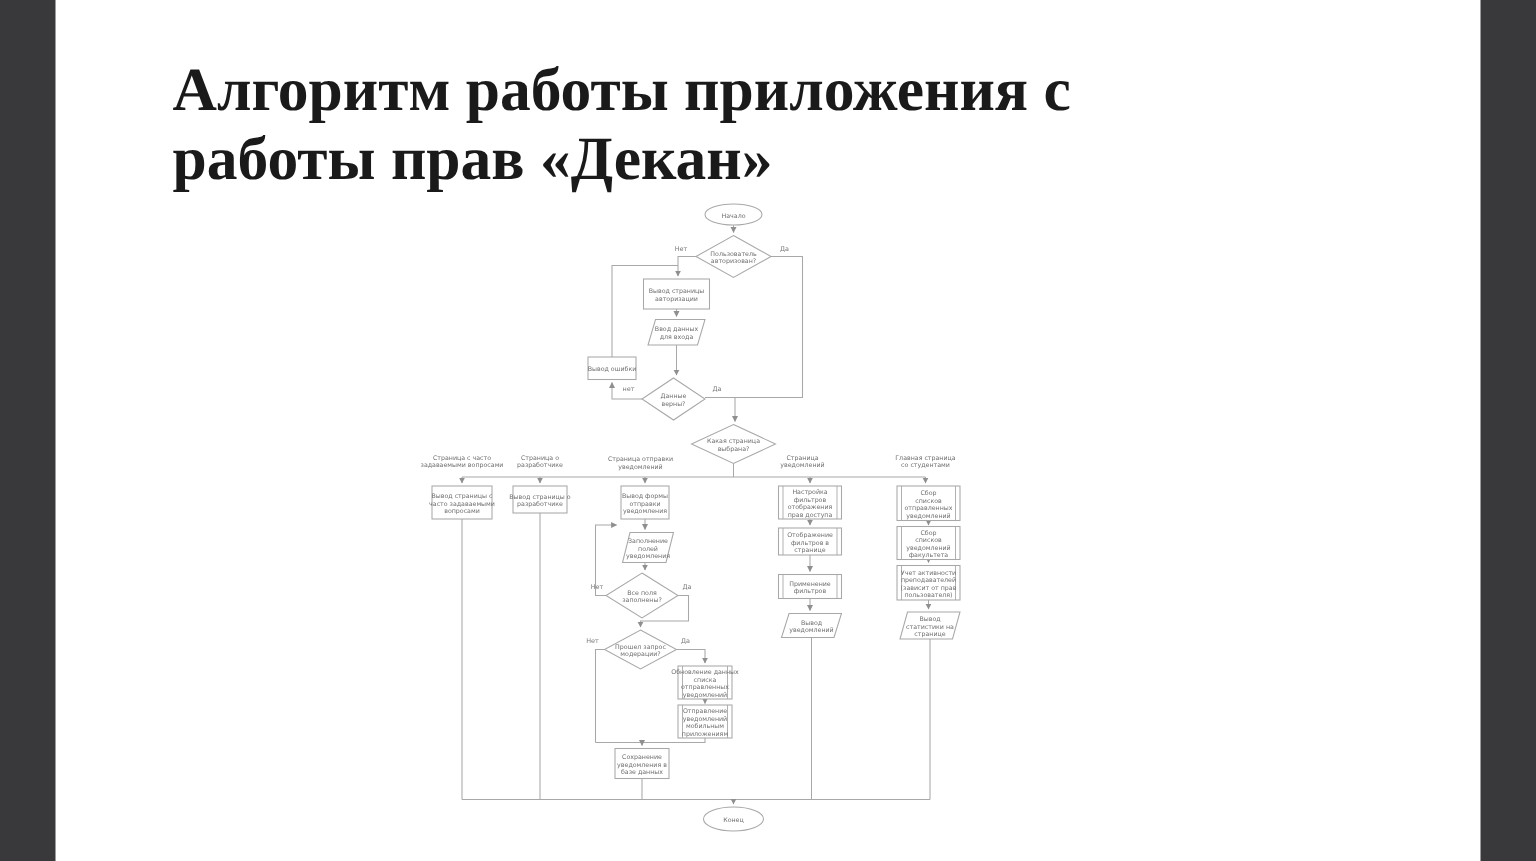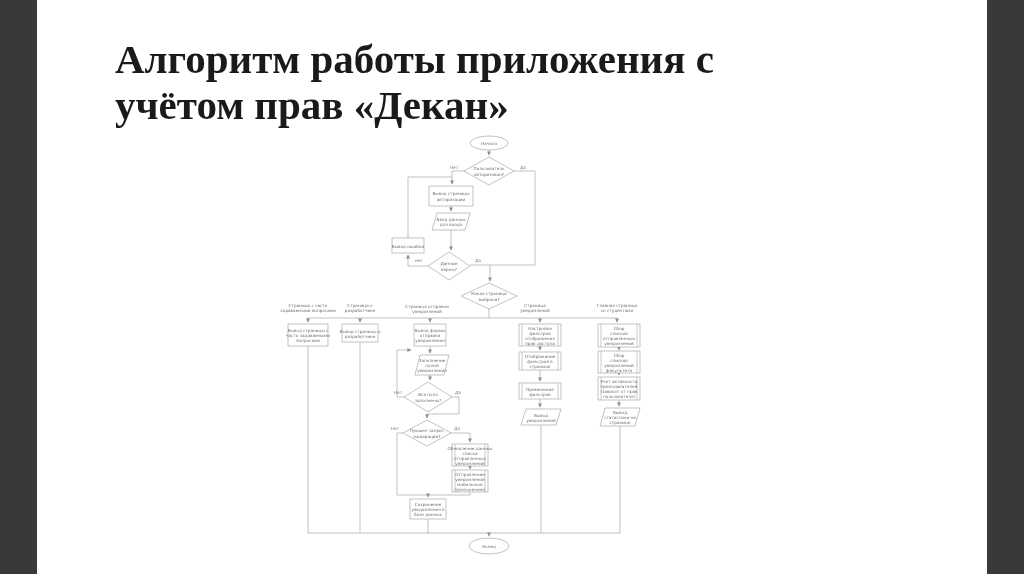--- a/index.html
+++ b/index.html
@@ -25,21 +25,21 @@
     text-anchor:middle;dominant-baseline:central;
   }
   svg.flow text.branch-label{font-size:4.3px;fill:#7a7a7a;}
 </style>
 </head>
 <body>
 
 <div class="slide">
   <div class="title">
     <div>Алгоритм работы приложения с</div>
-    <div>учётом прав «Декан»</div>
+    <div>работы прав «Декан»</div>
   </div>
 </div>
 
 <svg class="flow" viewBox="0 0 1024 574">
   <defs>
     <marker id="arr" markerWidth="5" markerHeight="5" refX="3.6" refY="2" orient="auto" markerUnits="userSpaceOnUse">
       <path d="M0,0 L4,2 L0,4 Z" fill="#8f8f8f"></path>
     </marker>
   </defs>
 

